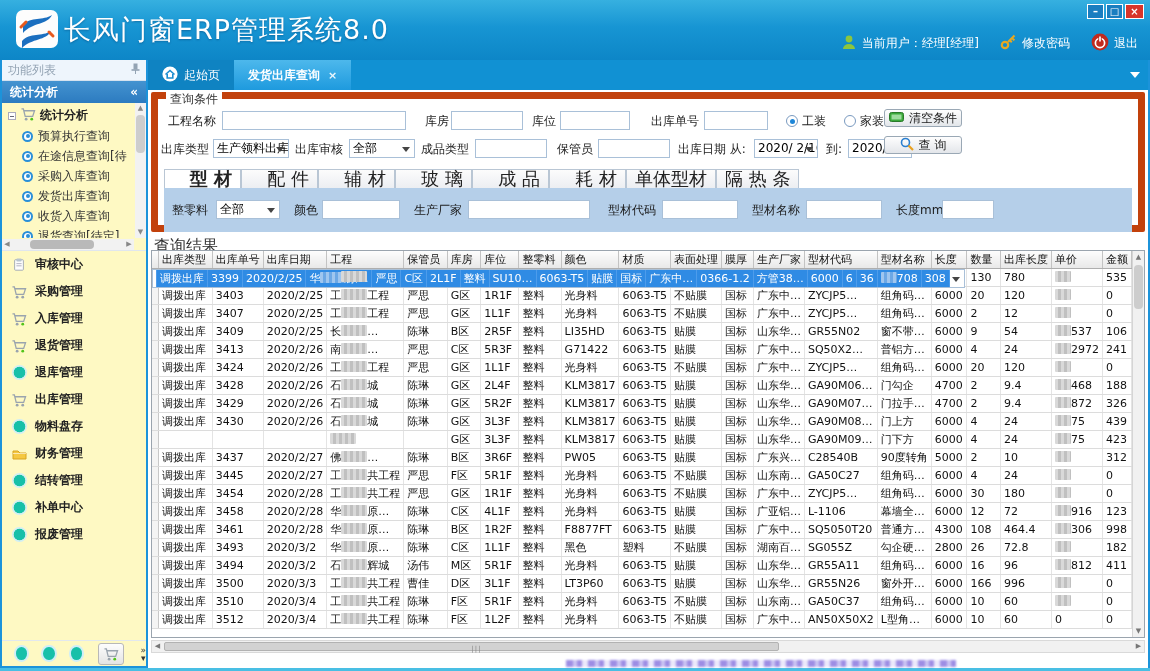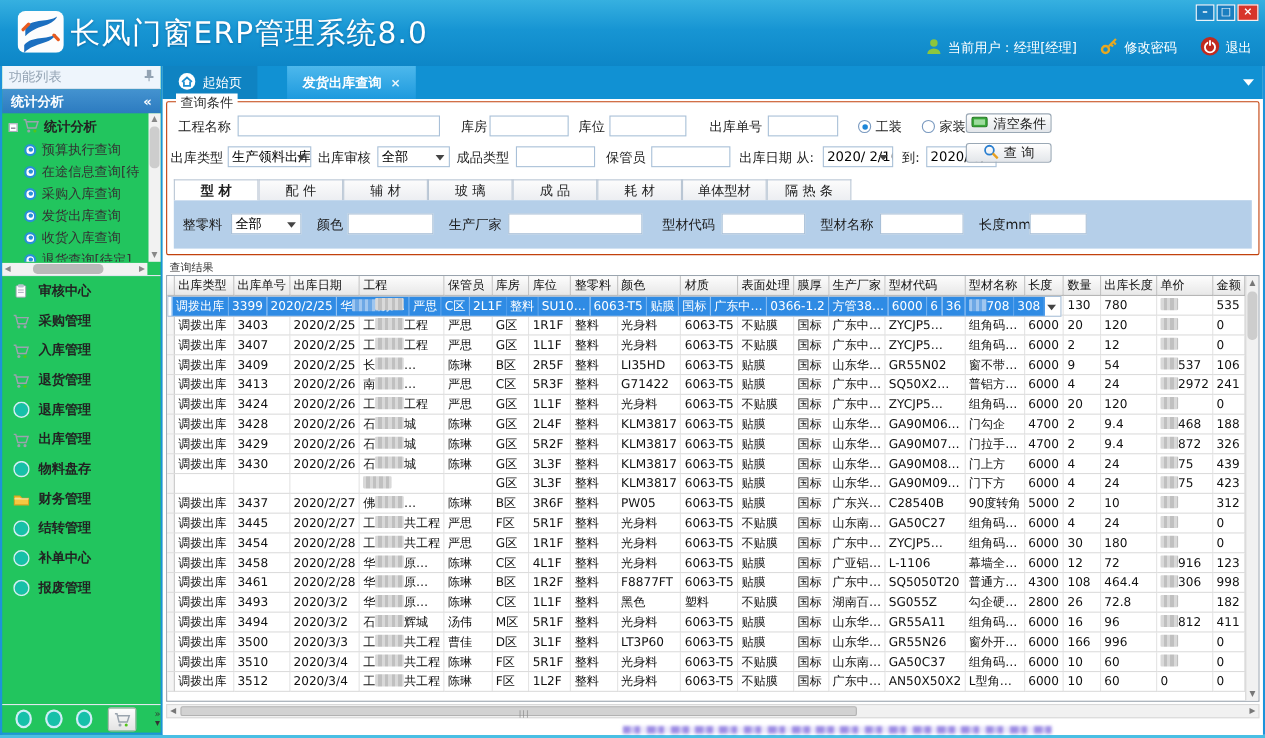--- a/index.html
+++ b/index.html
@@ -13,21 +13,21 @@
   .winctl { position:absolute; top:4px; right:6px; display:flex; gap:2px; }
   .winbtn { width:17px; height:15px; border:1px solid #fff; background:#1a7ec0; color:#fff; font-size:10px; line-height:13px; text-align:center; font-weight:bold; cursor:default; }
   .winbtn.close { background:#d8352a; width:19px; }
   .userbar { position:absolute; right:12px; top:33px; display:flex; align-items:center; gap:7px; color:#fff; font-size:12px; }
   .userbar .grp { display:flex; align-items:center; gap:5px; margin-left:14px; }
 
   
   .main { display:flex; height:611px; border-bottom:3px solid #49bfe4; }
 
   
-  .sidebar { width:148px; flex:0 0 148px; border:2px solid #1c93da; border-top:none; background:#22c55e; display:flex; flex-direction:column; }
+  .sidebar { width:148px; flex:0 0 148px; border:2px solid #1c93da; border-top:none; background:#fef9c3; display:flex; flex-direction:column; }
   .fn-header { height:21px; background:#eef5fc; color:#93a3b3; font-size:12px; padding:3px 6px; display:flex; justify-content:space-between; align-items:center; border-bottom:1px solid #d5e2ef; }
   .sec-header { height:22px; background:linear-gradient(180deg,#4493d0,#2c7bc0); color:#fff; font-size:12px; font-weight:bold; padding:3px 8px; display:flex; justify-content:space-between; align-items:center; }
   .tree-wrap { height:148px; position:relative; border-bottom:1px solid #e0e6ee; }
   .tree { position:absolute; left:2px; top:2px; right:12px; bottom:12px; overflow:hidden; }
   .tree-root { display:flex; align-items:center; gap:4px; font-size:12px; color:#222; font-weight:bold; padding:2px 0 2px 4px; }
   .expander { width:8px; height:8px; border:1px solid #aab; background:#fff; position:relative; flex:0 0 8px; }
   .expander::after { content:""; position:absolute; left:1px; right:1px; top:3px; height:1px; background:#667; }
   .tree-item { display:flex; align-items:center; gap:5px; font-size:12px; color:#333; padding:2px 0 2px 18px; white-space:nowrap; height:20px; }
   .bullet { width:11px; height:11px; border-radius:50%; background:#fff; border:2px solid #2a8fd8; position:relative; flex:0 0 11px; }
   .bullet::after { content:""; position:absolute; left:1.5px; top:1.5px; width:4px; height:4px; border-radius:50%; background:#2a8fd8; }
@@ -41,49 +41,49 @@
   .menu { flex:1; overflow:hidden; }
   .menu-item { height:27px; display:flex; align-items:center; gap:8px; padding-left:9px; font-size:12px; font-weight:bold; color:#222; cursor:default; }
   .menu-item .mico { width:16px; display:inline-flex; justify-content:center; }
   .menu-footer { height:26px; border-top:1px solid #e2e8ee; display:flex; align-items:center; padding-left:14px; gap:16px; }
   .dot-ico { width:13px; height:13px; border-radius:50%; background:#17c0a9; box-shadow:0 0 0 2px #cfeef8; }
   .cart-btn { width:30px; height:22px; border:1px solid #b8b8b8; border-radius:3px; background:linear-gradient(#fdfdfd,#e4e4e4); display:flex; align-items:center; justify-content:center; }
   .chev { font-size:9px; color:#333; line-height:8px; text-align:center; }
 
   
   .content { flex:1; display:flex; flex-direction:column; background:#fff; border-right:2px solid #1c93da; }
-  .tabbar { height:30px; background:#1191d3; display:flex; align-items:stretch; position:relative; flex:0 0 30px;gap:27px; }
+  .tabbar { height:30px; background:#1191d3; display:flex; align-items:stretch; position:relative; flex:0 0 30px; }
   .tab { display:flex; align-items:center; gap:6px; padding:0 14px; color:#fff; font-size:12px; cursor:default; }
   .tab.home { background:#0f83c2; }
   .tab.active { background:linear-gradient(180deg,#4db8ec,#1e9ade); font-weight:bold; }
   .tab .x { font-size:11px; opacity:.9; margin-left:2px; }
   .tab-overflow { position:absolute; right:8px; top:12px; width:0; height:0; border-left:5px solid transparent; border-right:5px solid transparent; border-top:6px solid #fff; }
 
   .workarea { flex:1; position:relative; background:#fff; }
 
   
-  .groupbox { position:absolute; left:3px; right:3px; top:2px; height:140px; border:1px solid #c2410c; border-radius:2px; }
+  .groupbox { position:absolute; left:3px; right:3px; top:2px; height:140px; border:7px solid #c2410c; border-radius:2px; }
   .gb-legend { position:absolute; top:-8px; left:8px; background:#fff; padding:0 4px; font-size:12px; color:#333; }
   .fl { position:absolute; font-size:12px; color:#222; height:20px; line-height:20px; white-space:nowrap; }
   .inp { position:absolute; height:19px; border:1px solid #a9c0d8; background:#fff; font-size:12px; padding:0 3px; font-family:inherit; }
   .sel { position:absolute; height:19px; border:1px solid #a9c0d8; background:#fff; font-size:12px; padding:0 14px 0 3px; line-height:17px; white-space:nowrap; overflow:hidden; }
   .sel::after { content:""; position:absolute; right:4px; top:7px; border-left:4px solid transparent; border-right:4px solid transparent; border-top:5px solid #444; }
   .radio { position:absolute; display:flex; align-items:center; gap:4px; font-size:12px; color:#222; height:20px; }
   .rdot { width:12px; height:12px; border-radius:50%; border:1px solid #7a9ac0; background:#fff; position:relative; }
   .rdot.on::after { content:""; position:absolute; left:2.5px; top:2.5px; width:5px; height:5px; border-radius:50%; background:#1d86d8; }
   .btn { position:absolute; height:18px; border:1px solid #9aa8b5; border-radius:3px; background:linear-gradient(#fefefe,#e3e6ea); font-size:12px; color:#222; display:flex; align-items:center; justify-content:center; gap:5px; cursor:default; }
 
   
   .mat-tabs { position:absolute; left:6px; top:70px; display:flex; }
-  .mat-tab { min-width:77px; height:19px; border:1px solid #b9c6d4; border-bottom:none; background:linear-gradient(#fcfcfc,#eceef2); font-size:12px; color:#222; text-align:center; line-height:18px; padding:0 8px; cursor:default; }
+  .mat-tab { min-width:77px; height:19px; border:1px solid #b9c6d4; border-bottom:none; background:linear-gradient(#fcfcfc,#eceef2); font-size:18px; color:#222; text-align:right; line-height:18px; padding:0 8px; cursor:default; }
   .mat-tab.active { background:#fff; font-weight:bold; position:relative; z-index:2; }
   .blueband { position:absolute; left:6px; right:6px; top:89px; height:44px; background:#b5cfe9; }
   .blueband .fl { color:#1a1a1a; }
 
-  .results-title { position:absolute; left:6px; top:146px; font-size:10px; color:#333; }
+  .results-title { position:absolute; left:6px; top:146px; font-size:16px; color:#333; }
 
   
   .grid-wrap { position:absolute; left:3px; right:3px; top:160px; bottom:30px; border:1px solid #9aa4ae; background:#fff; overflow:hidden; }
   .grid-inner { position:absolute; left:0; top:0; right:12px; bottom:0; overflow:hidden; }
   table.grid { border-collapse:collapse; table-layout:fixed; }
   .grid th { height:17px; background:linear-gradient(#fdfdfd,#e8e8e8); border-right:1px solid #c3c3c3; border-bottom:1px solid #aeaeae; font-size:11px; font-weight:normal; color:#111; text-align:left; padding:0 3px; white-space:nowrap; overflow:hidden; }
   .grid td { height:18px; border-right:1px solid #e4e4e4; border-bottom:1px solid #dcdcdc; font-size:11px; color:#111; padding:0 3px; white-space:nowrap; overflow:hidden; }
   .grid tr.sel td { background:#2f8be4; color:#fff; border-right-color:#4d9ceb; border-bottom-color:#2f8be4; }
   .grid td.ind { background:#f4f4f4; border-right:1px solid #c8c8c8; padding:0; }
   .grid tr.sel td.ind { background:#2f8be4; }

